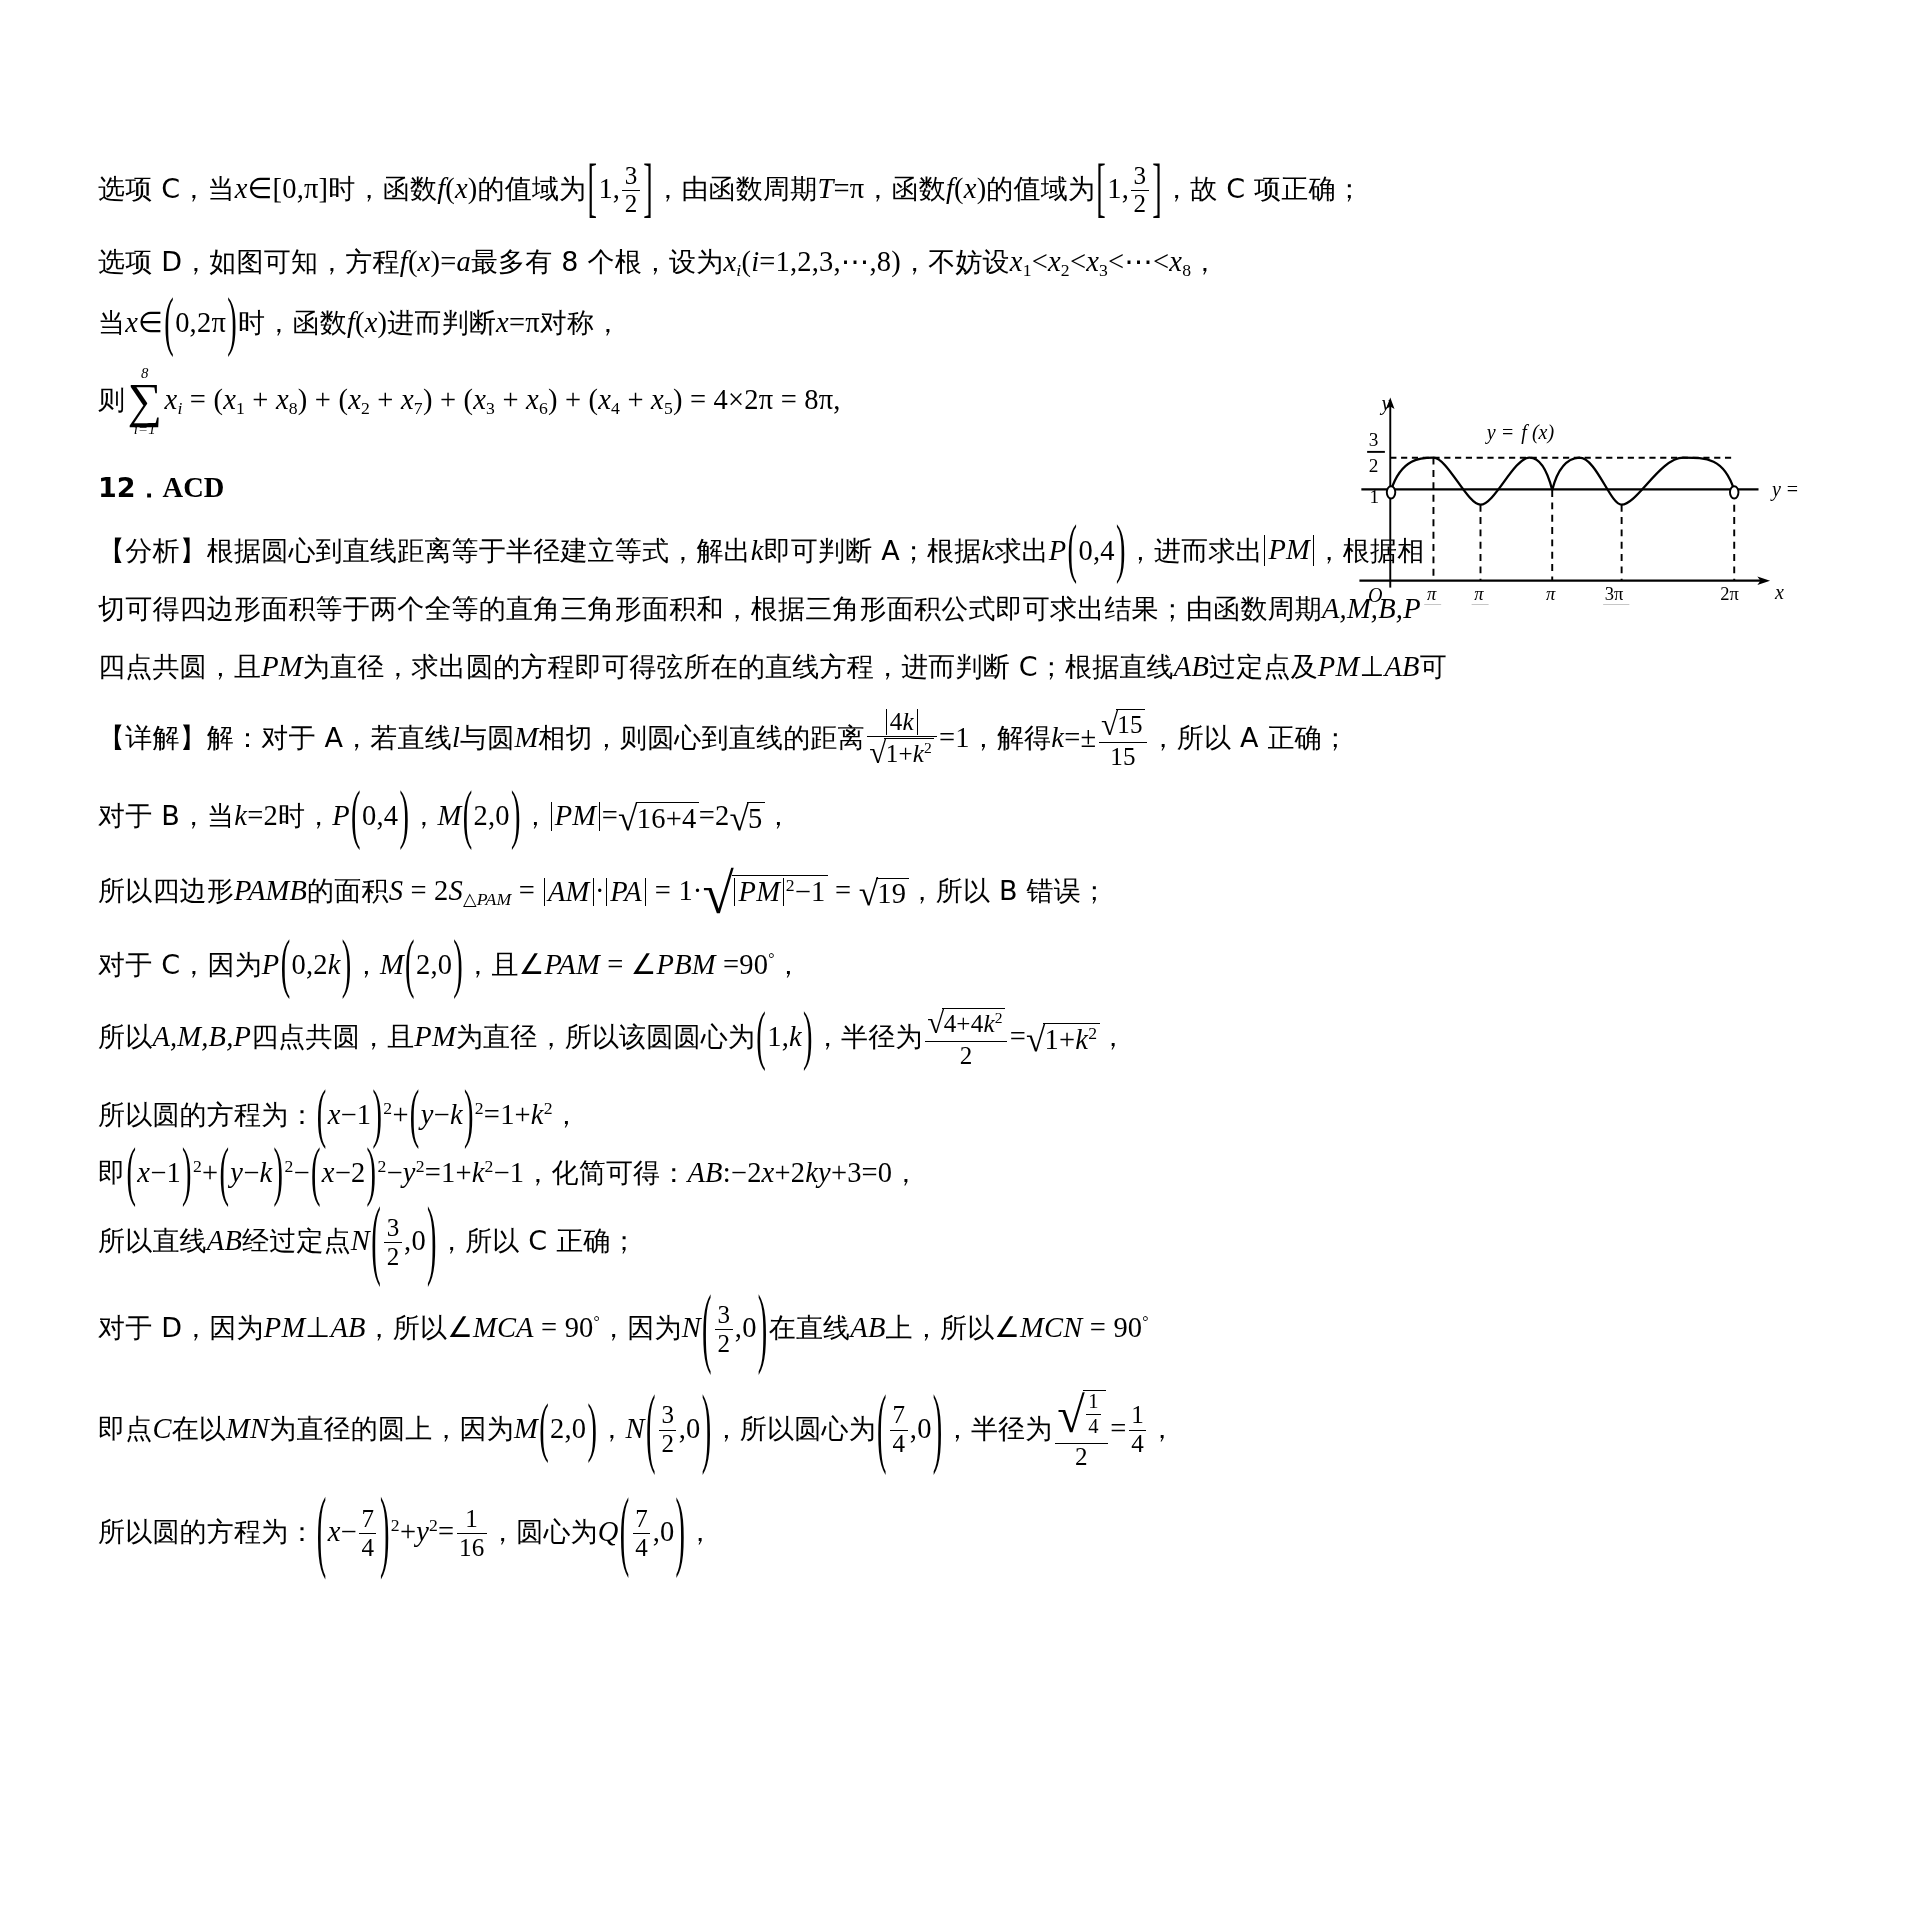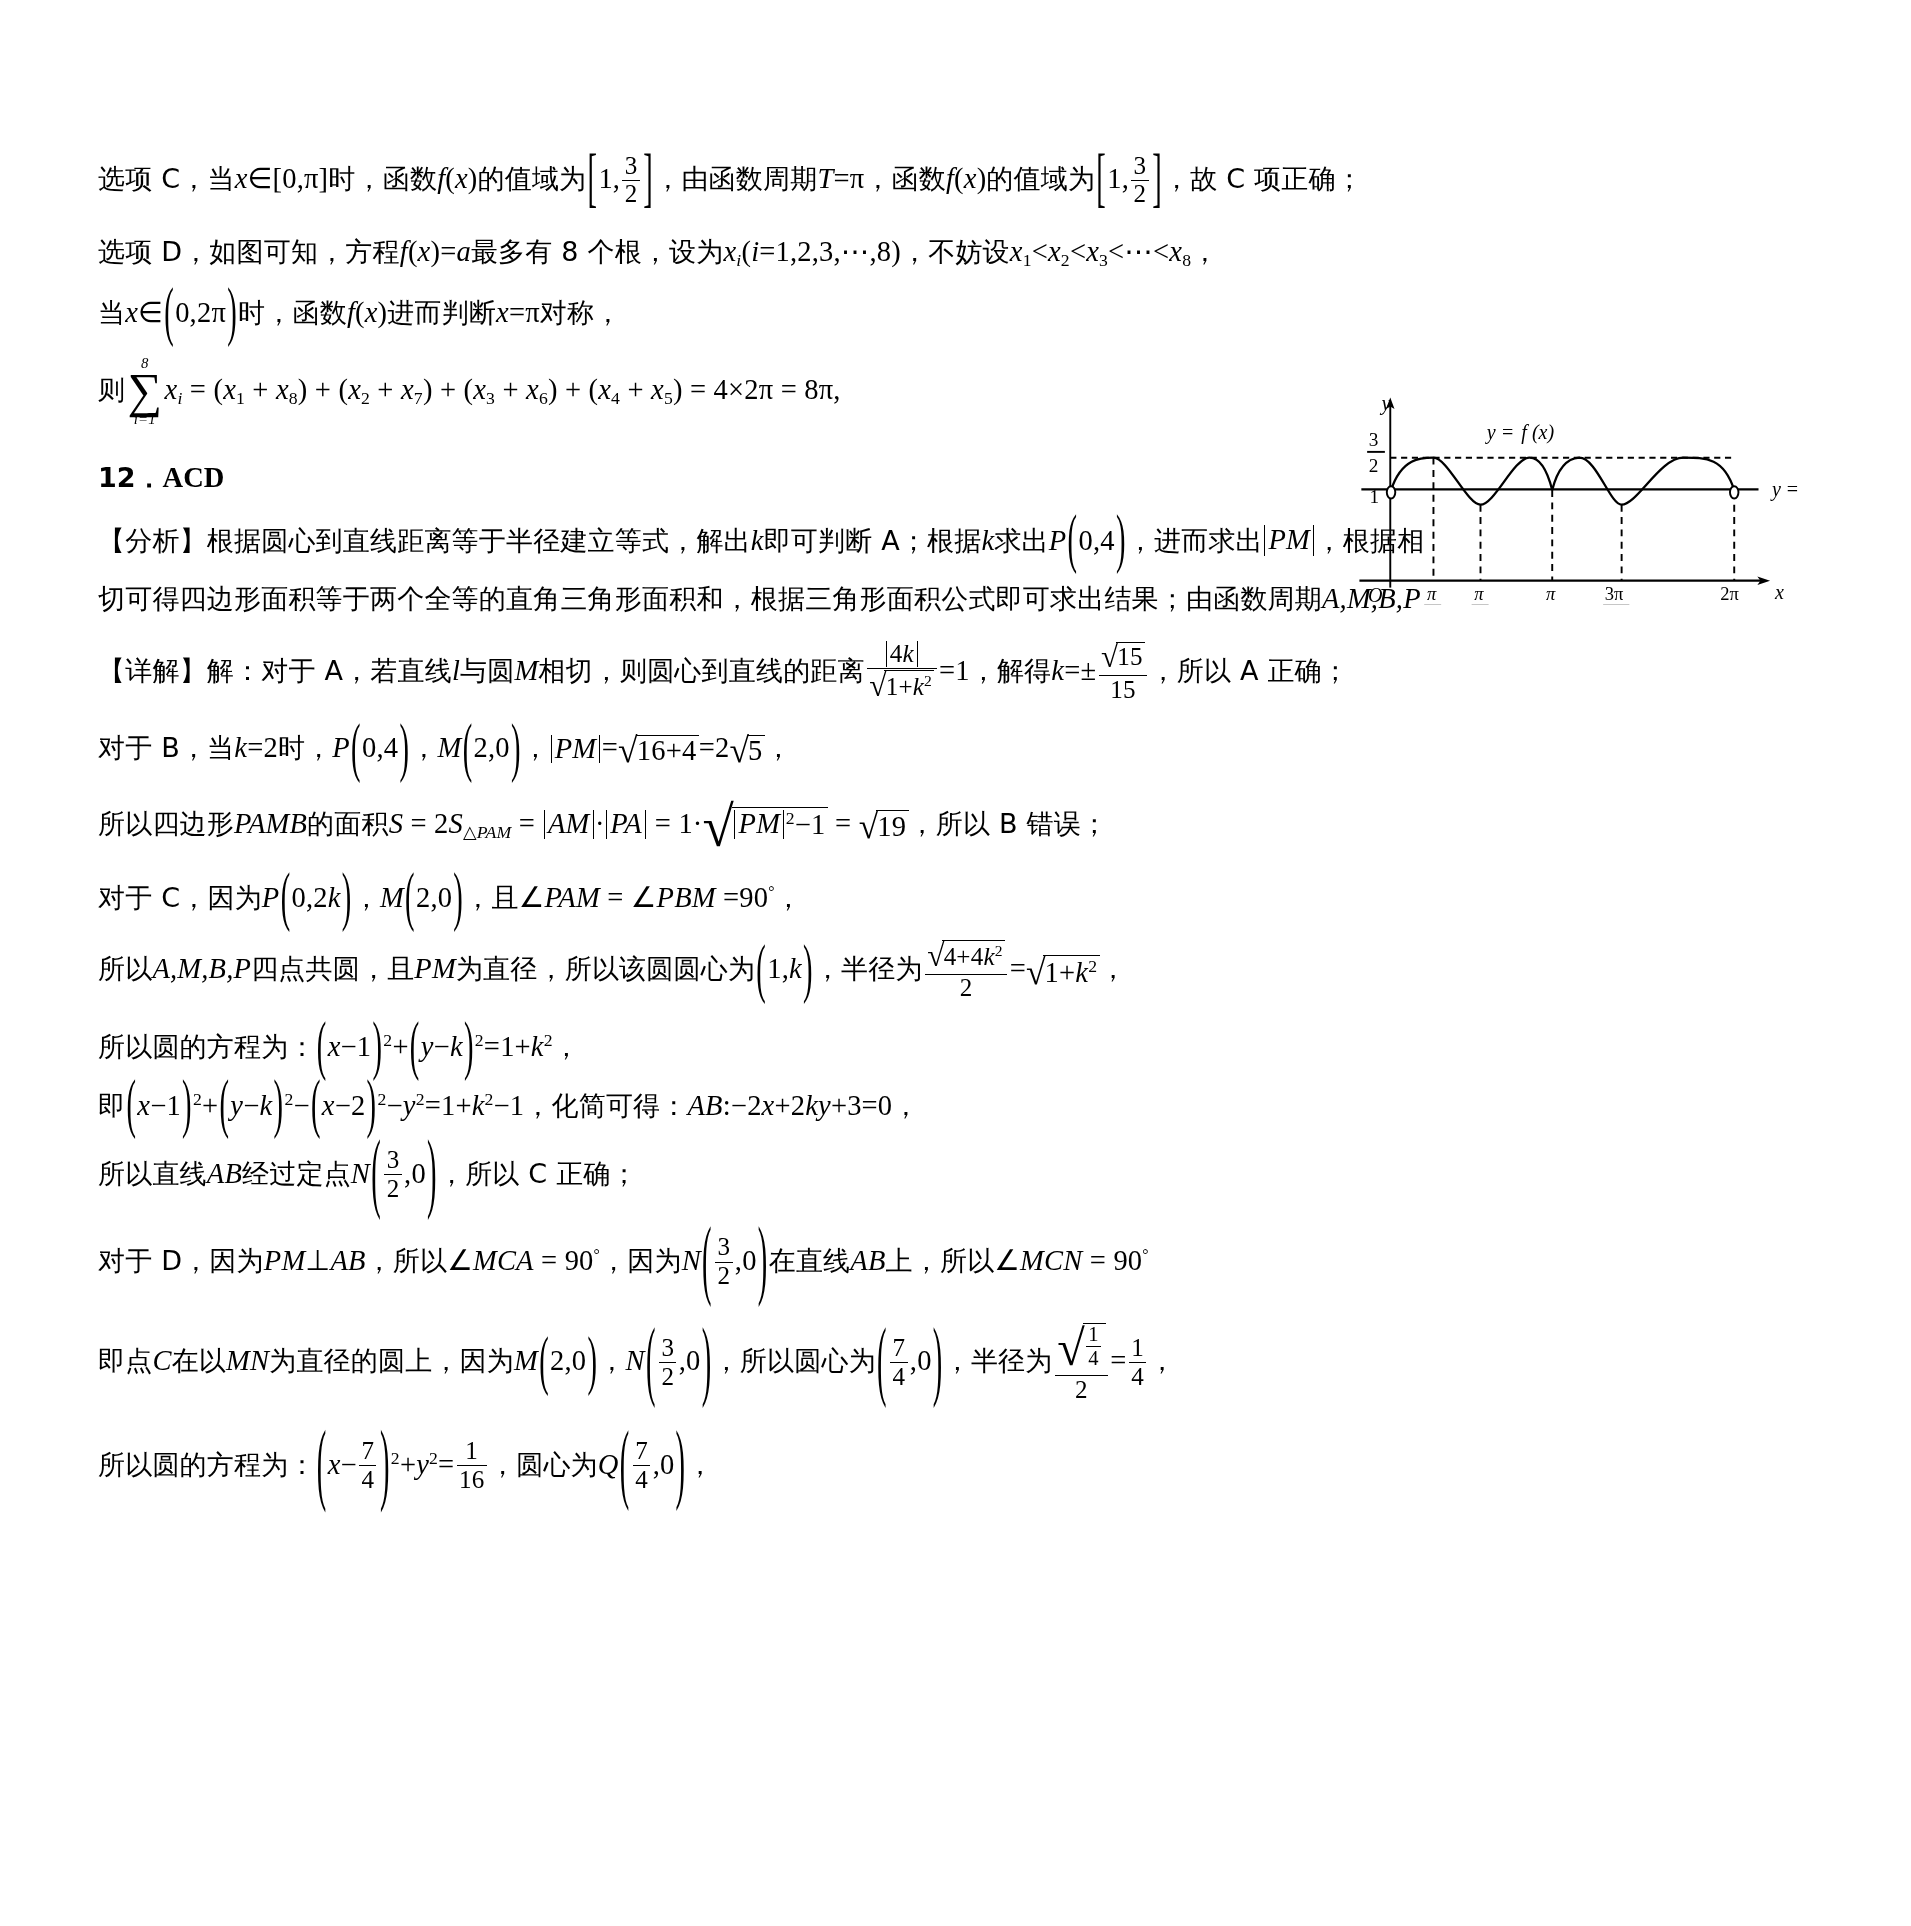--- a/index.html
+++ b/index.html
@@ -14,21 +14,21 @@
   #page {
     position: relative;
     width: 1911px;
     height: 2703px;
     background: #ffffff;
     overflow: hidden;
   }
   .content {
     position: absolute;
     left: 98px;
-    top: 154px;
+    top: 164px;
     width: 1714px;
   }
   .line {
     font-size: 28.5px;
     line-height: 1.0;
     margin: 0 0 29px 0;
     white-space: nowrap;
     letter-spacing: 0.2px;
   }
   .cn { font-family: "DejaVu Sans", "Liberation Sans", sans-serif; font-size: 27px; }
@@ -137,20 +137,23 @@
     </div>
 
     <div class="line">
       <span class="cn">【分析】</span><span class="cn">根据圆心到直线距离等于半径建立等式，解出</span><span class="mi">k</span><span class="cn">即可判断 A；根据</span><span class="mi">k</span><span class="cn">求出</span><span class="mi">P</span><span class="bigbr">(</span><span class="mn">0,4</span><span class="bigbr">)</span><span class="cn">，进而求出</span><span class="absbig"><span class="mi">PM</span></span><span class="cn">，根据相</span>
     </div>
 
     <div class="line">
       <span class="cn">切可得四边形面积等于两个全等的直角三角形面积和，根据三角形面积公式即可求出结果；由函数周期</span><span class="mi">A,M,B,P</span>
     </div>
 
+    <div class="line">
+      <span class="cn">四点共圆，且</span><span class="mi">PM</span><span class="cn">为直径，求出圆的方程即可得弦所在的直线方程，进而判断 C；根据直线</span><span class="mi">AB</span><span class="cn">过定点及</span><span class="mi">PM</span><span class="mn">⊥</span><span class="mi">AB</span><span class="cn">可</span>
+    </div>
 
 
     <div class="line" style="margin-top:5px">
       <span class="cn">【详解】</span><span class="cn">解：对于 A，若直线</span><span class="mi">l</span><span class="cn">与圆</span><span class="mi">M</span><span class="cn">相切，则圆心到直线的距离</span><span class="frac"><span class="num"><span class="abs" style="border-width:1.2px"><span class="mn">4</span><span class="mi">k</span></span></span><span class="den"><span class="rad"><span class="sign">√</span><span class="body"><span class="mn">1+</span><span class="mi">k</span><span class="sup">2</span></span></span></span></span><span class="mn">=1</span><span class="cn">，解得</span><span class="mi">k</span><span class="mn">=±</span><span class="frac"><span class="num"><span class="rad"><span class="sign">√</span><span class="body"><span class="mn">15</span></span></span></span><span class="den"><span class="mn">15</span></span></span><span class="cn">，所以 A 正确；</span>
     </div>
 
     <div class="line">
       <span class="cn">对于 B，当</span><span class="mi">k</span><span class="mn">=2</span><span class="cn">时，</span><span class="mi">P</span><span class="bigbr">(</span><span class="mn">0,4</span><span class="bigbr">)</span><span class="cn">，</span><span class="mi">M</span><span class="bigbr">(</span><span class="mn">2,0</span><span class="bigbr">)</span><span class="cn">，</span><span class="abs"><span class="mi">PM</span></span><span class="mn">=</span><span class="rad"><span class="sign">√</span><span class="body"><span class="mn">16+4</span></span></span><span class="mn">=2</span><span class="rad"><span class="sign">√</span><span class="body"><span class="mn">5</span></span></span><span class="cn">，</span>
     </div>
 

